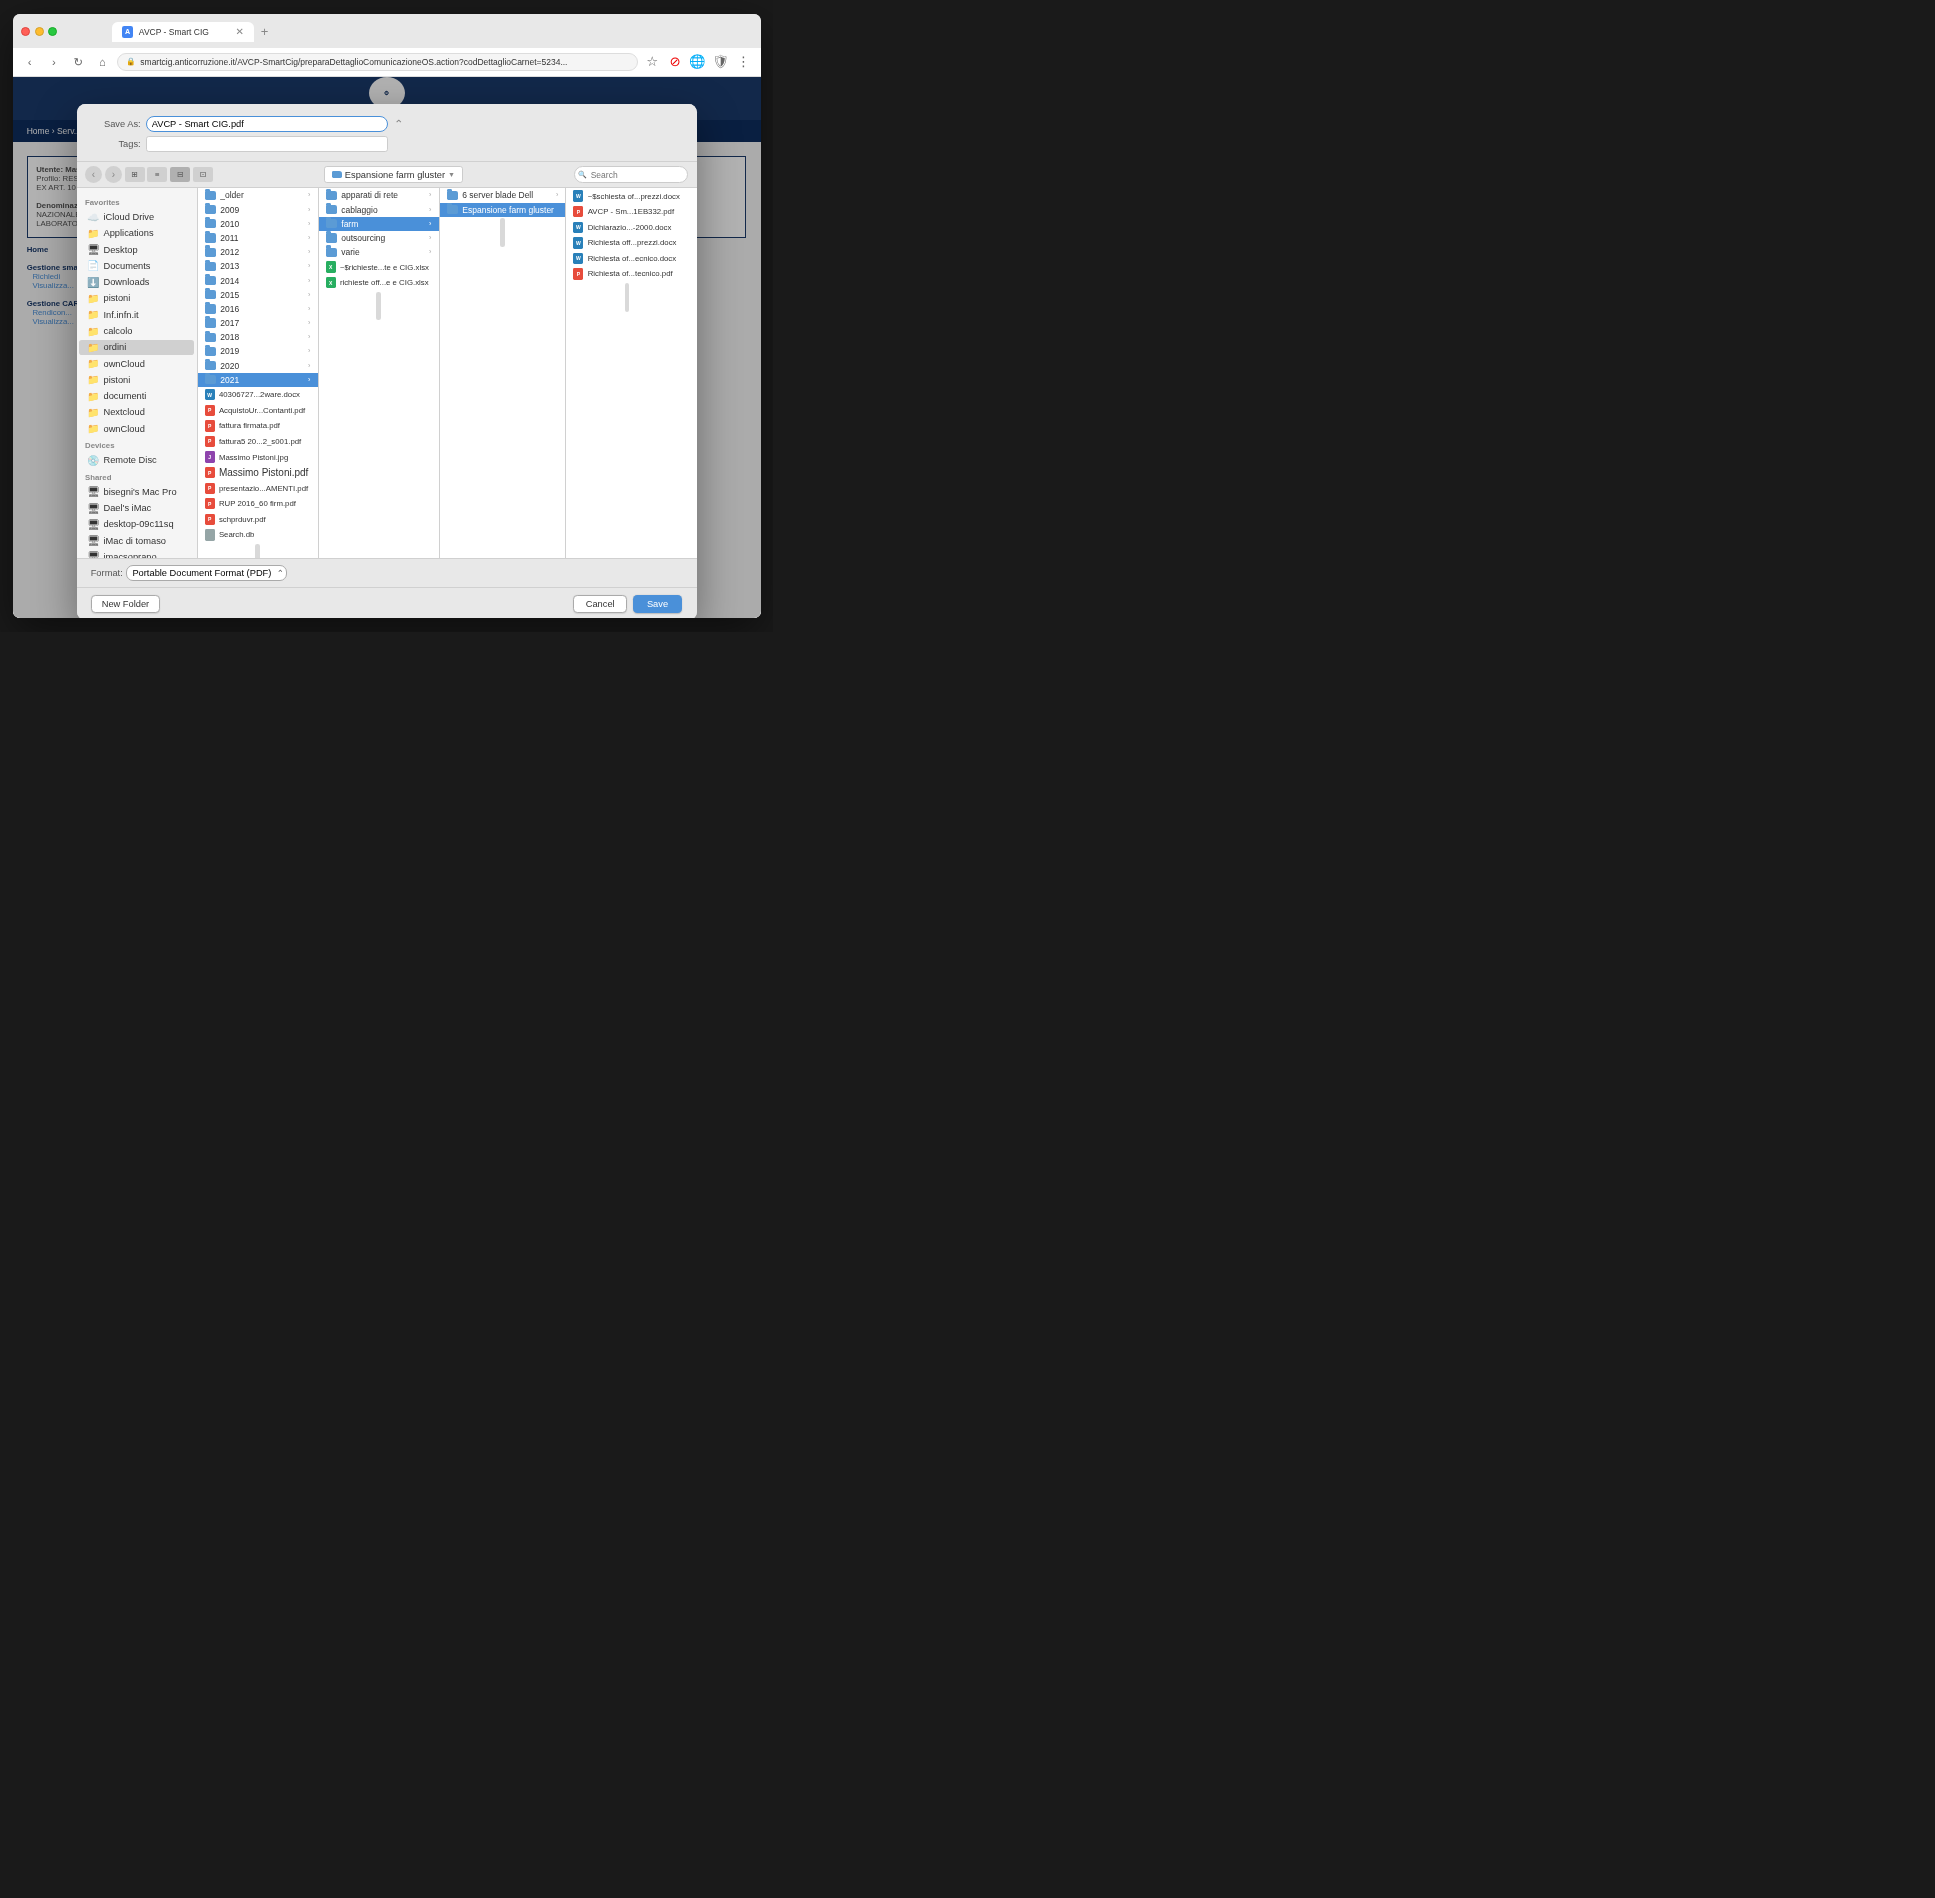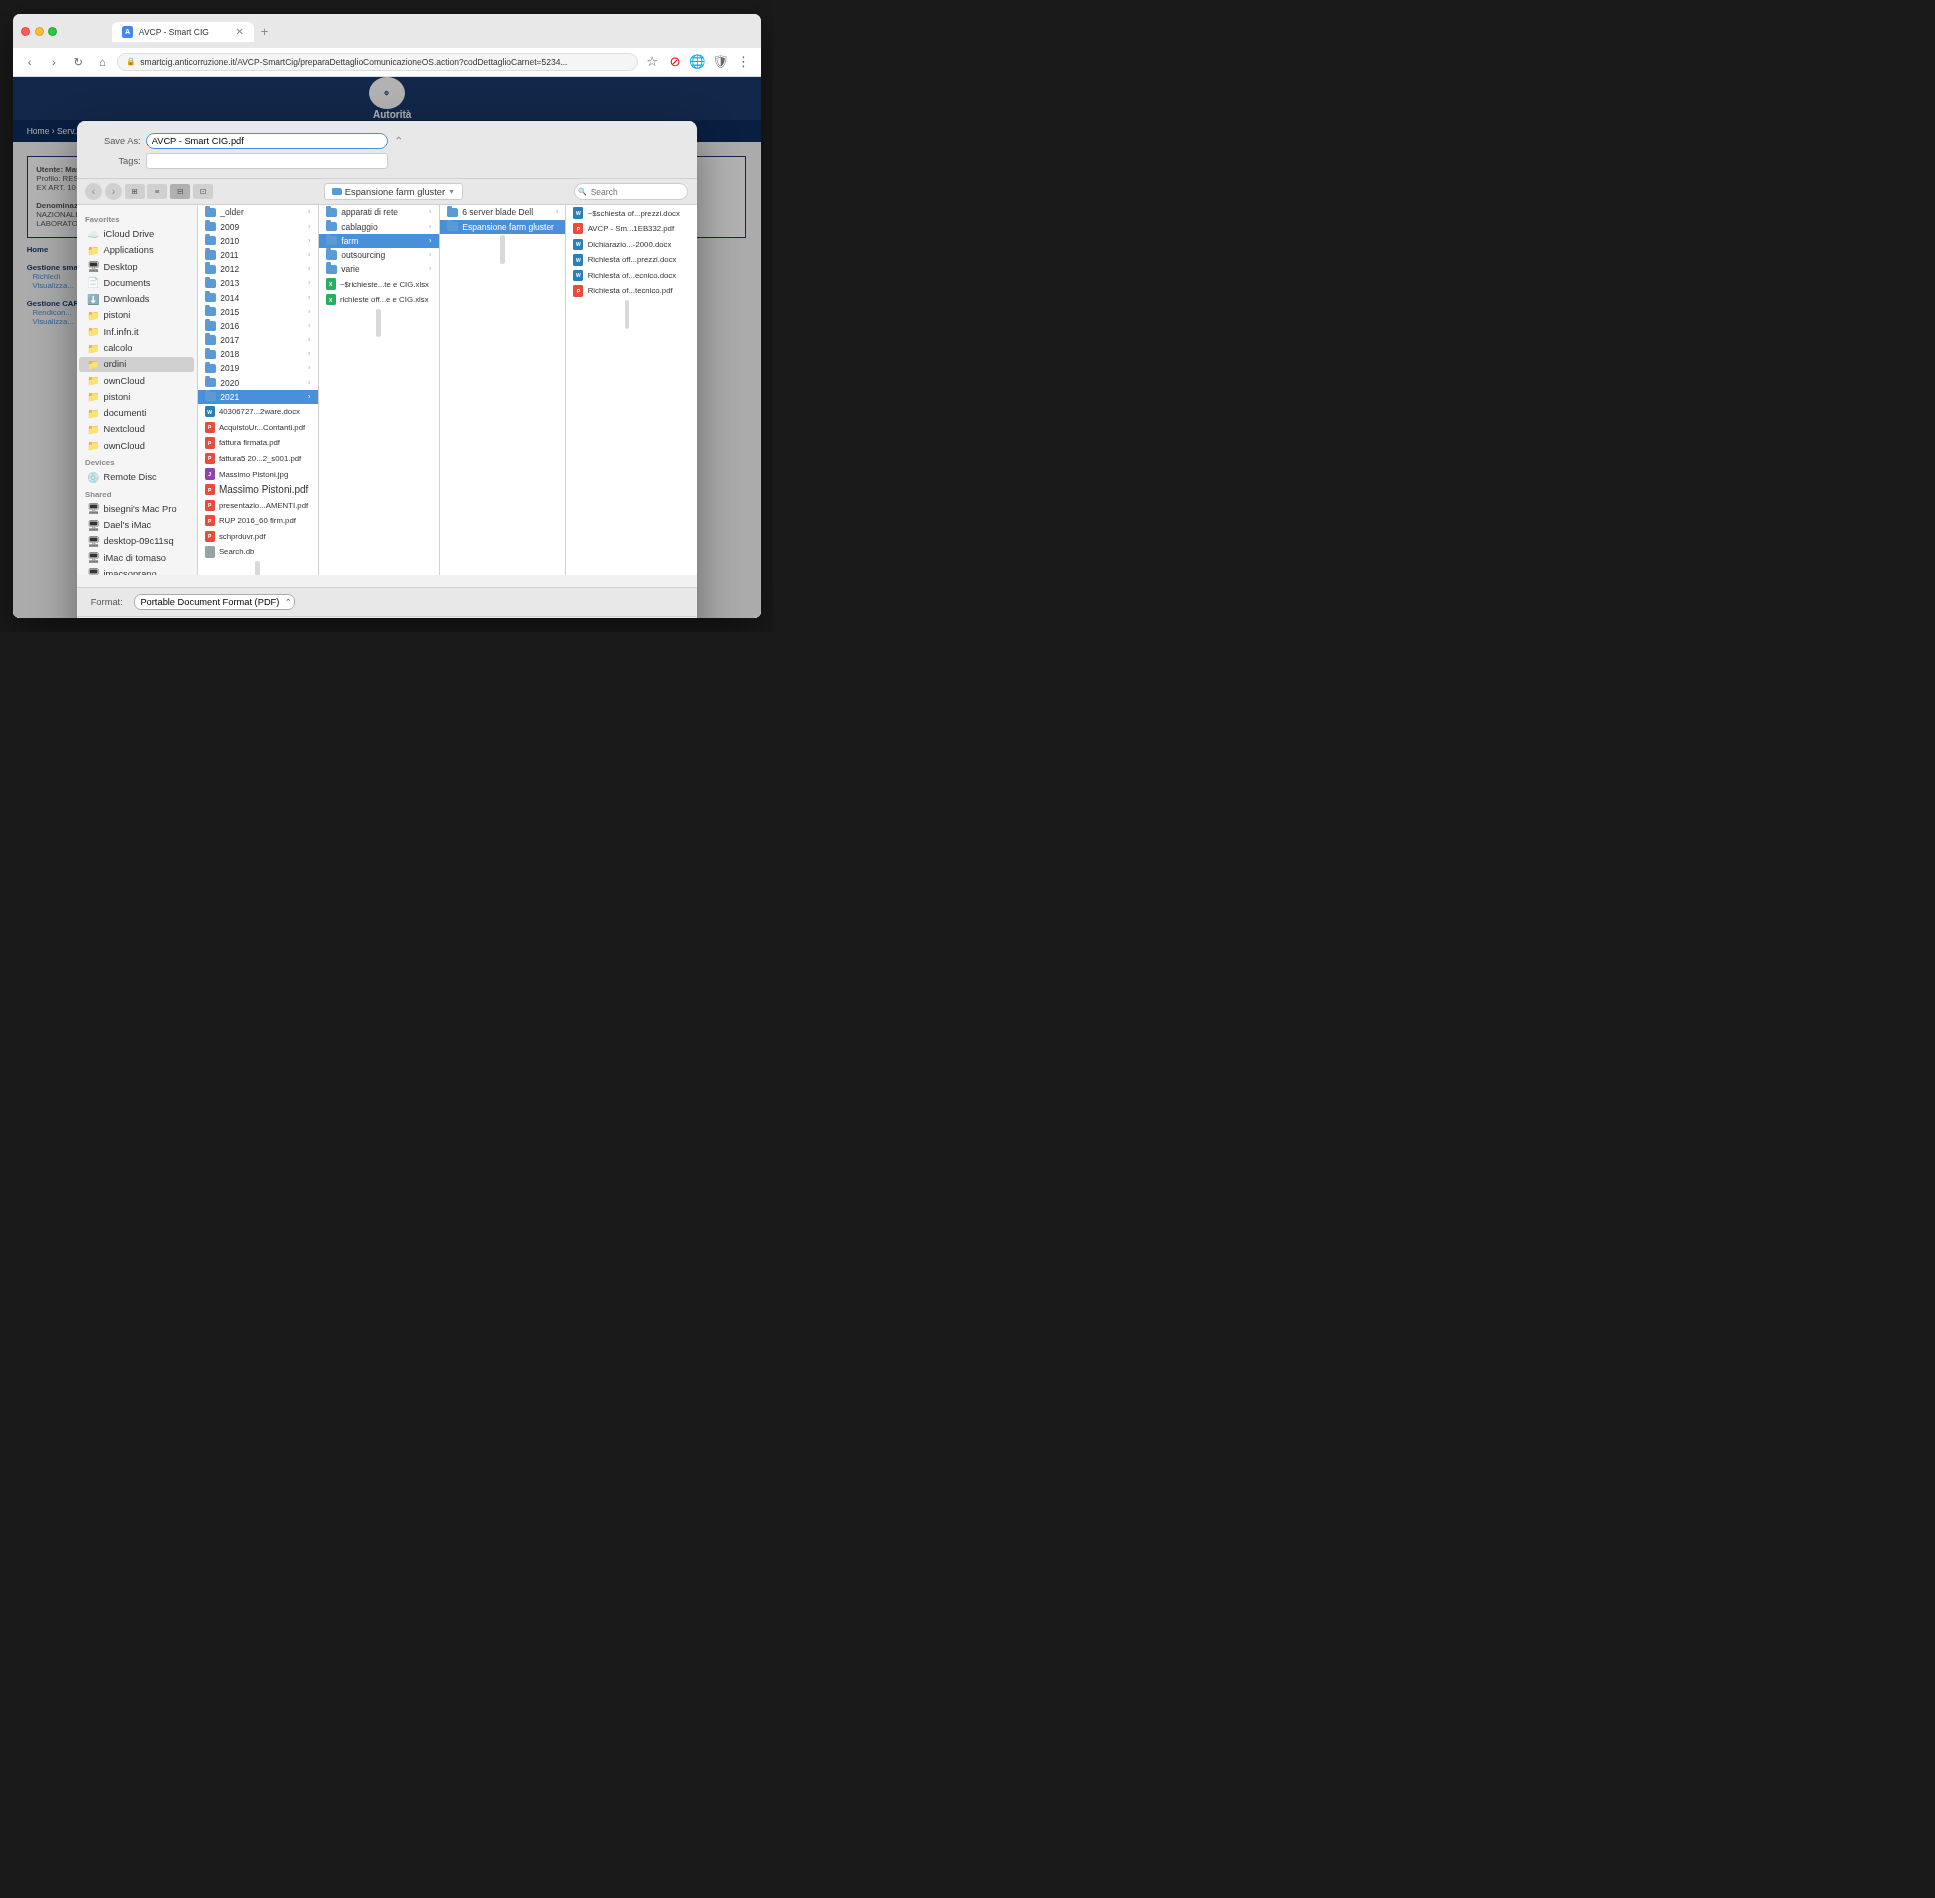--- a/index.html
+++ b/index.html
@@ -179,21 +179,21 @@
 
     
     .dialog-overlay {
       position: absolute;
       top: 0; left: 0; right: 0; bottom: 0;
       background: rgba(0,0,0,0.3);
       z-index: 10;
       display: flex;
       align-items: flex-start;
       justify-content: center;
-      padding-top: 44px;
+      padding-top: 27px;
     }
 
     .save-dialog {
       background: #f0f0f0;
       border-radius: 8.5px;
       width: 620px;
       box-shadow: 0 14.2px 43px rgba(0,0,0,0.4);
       overflow: hidden;
     }
 
@@ -469,23 +469,22 @@
       border-radius: 1.4px;
       flex-shrink: 0;
     }
 
     
     .dialog-footer-format {
       background: #e8e8e8;
       padding: 5.7px 14.2px;
       display: flex;
       align-items: center;
-      gap: 11px;
+      gap: 3px;
       border-top: 0.7px solid #d0d0d0;
-      margin-top: 12px;
     }
 
     .format-label {
       font-size: 9.3px;
       color: #555;
     }
 
     .format-select {
       background: white;
       border: 0.7px solid #aaa;

